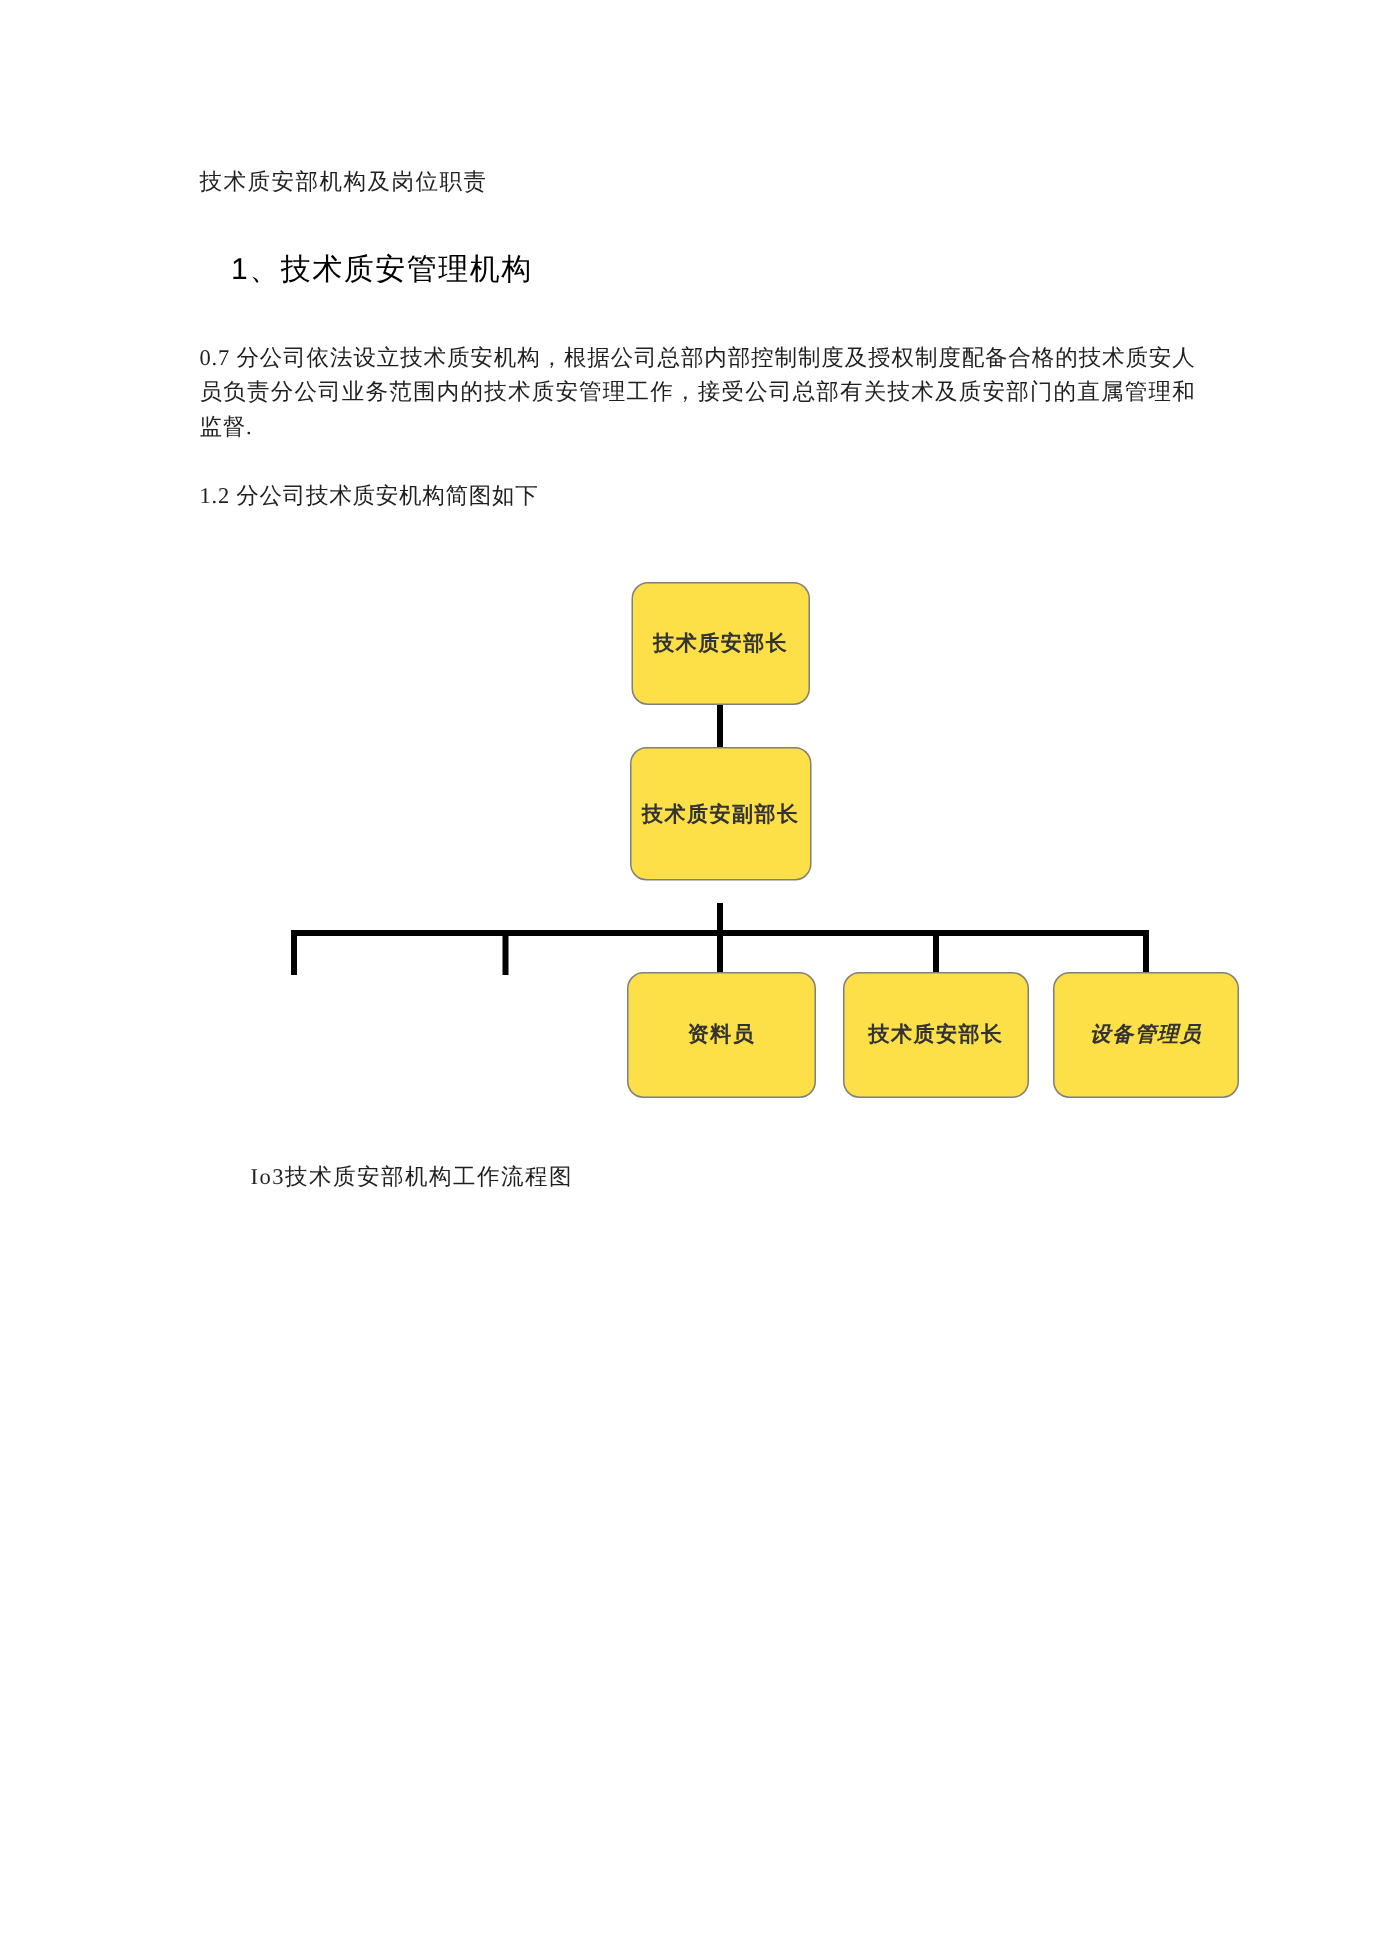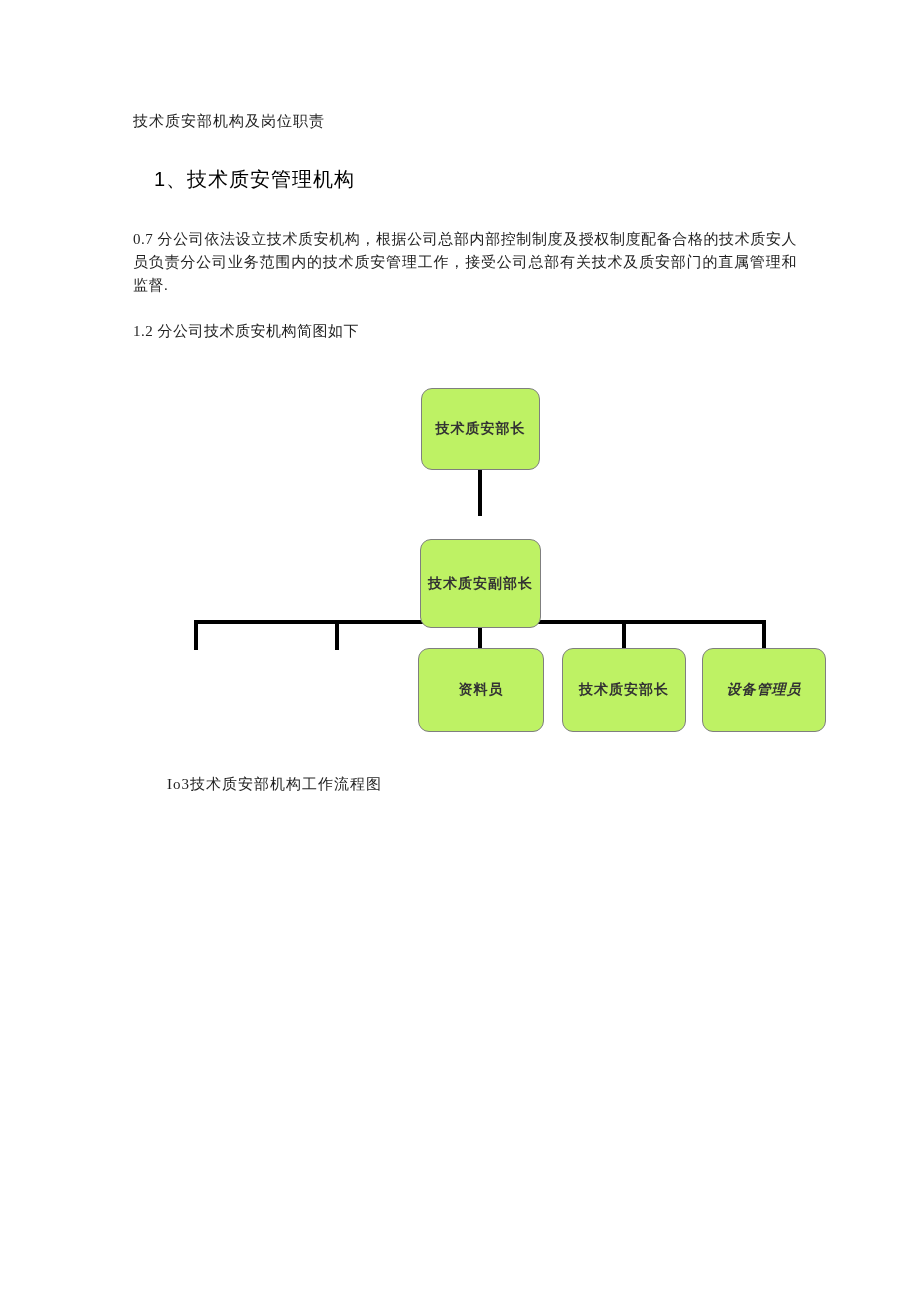--- a/index.html
+++ b/index.html
@@ -44,34 +44,34 @@
     left: 167px;
     top: 775px;
     font-size: 15px;
     letter-spacing: 1px;
   }
   
   .org-chart { position: absolute; left: 0; top: 0; width: 920px; height: 1301px; }
   .node {
     position: absolute;
     box-sizing: border-box;
-    background: #bef264;
+    background: #fde047;
     border: 1px solid #7f7f7f;
     border-radius: 11px;
     display: flex;
     align-items: center;
     justify-content: center;
     font-family: "Liberation Sans", sans-serif;
     font-weight: bold;
     font-size: 14px;
     color: #333333;
     letter-spacing: 1px;
   }
   .node-root   { left: 421px; top: 388px; width: 119px; height: 82px; }
-  .node-deputy { left: 420px; top: 539px; width: 121px; height: 89px; }
+  .node-deputy { left: 420px; top: 498px; width: 121px; height: 89px; }
   .node-c0 { left: 133px; top: 648px; width: 125px; height: 84px; }
   .node-c1 { left: 274px; top: 648px; width: 126px; height: 84px; }
   .node-c2 { left: 418px; top: 648px; width: 126px; height: 84px; }
   .node-c3 { left: 562px; top: 648px; width: 124px; height: 84px; }
   .node-c4 { left: 702px; top: 648px; width: 124px; height: 84px; font-style: italic; }
   .line { position: absolute; background: #000000; }
   .v-line-1 { left: 478px; top: 470px; width: 4px; height: 46px; }
   .v-line-2 { left: 478px; top: 602px; width: 4px; height: 20px; }
   .h-line   { left: 194px; top: 620px; width: 572px; height: 4px; }
   .stub-0 { left: 194px; top: 620px; width: 4px; height: 30px; }

